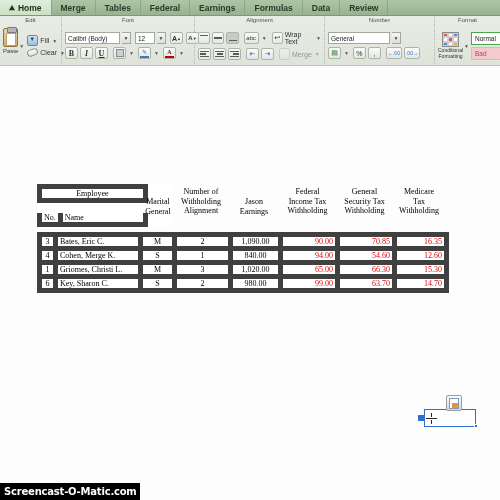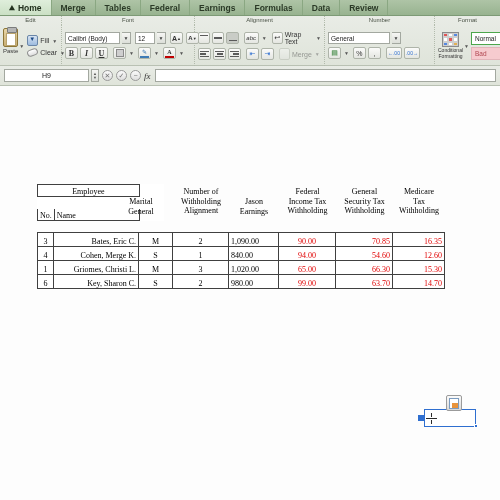--- a/index.html
+++ b/index.html
@@ -161,33 +161,33 @@
 
   
   table.data {
     position:absolute; left:37px; top:97px;
     border-collapse: collapse;
     font-family:"Liberation Serif", serif;
     font-size:8px; color:#000;
     background:#fff;
   }
   table.data td, table.data th {
-    border:1px solid #404040;
+    border:5px solid #404040;
     padding:0 2px;
     font-weight:normal;
     vertical-align:bottom;
     line-height:9px;
     height:12px;
   }
   .c-no     { width:16px; text-align:center; }
-  .c-name   { width:85px; text-align:right; }
+  .c-name   { width:85px; text-align:left; }
   .c-mar    { width:34px; text-align:center; }
   .c-alw    { width:56px; text-align:center; }
-  .c-tot    { width:50px; text-align:left; }
-  .c-fed    { width:57px; text-align:center; }
+  .c-tot    { width:50px; text-align:center; }
+  .c-fed    { width:57px; text-align:right; }
   .c-soc    { width:57px; text-align:right; }
   .c-med    { width:52px; text-align:right; }
   .red { color:#e00000; font-weight:bold; }
   .nb { border:none !important; }
   .emp-head { text-align:center; }
 
   
   .selcell {
     position:absolute; left:424px; top:322px; width:52px; height:18px;
     background:#ffffff; border:1.5px solid #2f6fd0;
@@ -456,38 +456,20 @@
         <span class="caret">▼</span>
         <div style="display:flex;flex-direction:column;gap:2px;margin-left:2px">
           <span class="stylebox style-normal">Normal</span>
           <span class="stylebox style-bad">Bad</span>
         </div>
       </div>
 
     </div>
   </div>
 
-  <div class="formulabar">
-    <span class="namebox">H9</span>
-    <span class="spin">
-        <span>▲</span>
-        <span>▼</span>
-      </span>
-    <span class="fbtn">
-        <span>✕</span>
-      </span>
-    <span class="fbtn">
-        <span>✓</span>
-      </span>
-    <span class="fbtn">
-        <span>−</span>
-      </span>
-    <span class="fxbox">fx</span>
-    <span class="fentry"></span>
-  </div>
 
   <div class="sheet-area">
 
     <table class="data">
       <tbody>
           <tr>
         <th class="emp-head" colspan="2">Employee</th>
         <th class="nb" rowspan="2" style="border-top:1px solid #6b6b6b;border-left:1px solid #6b6b6b;border-right:1px solid #6b6b6b;"></th>
         <th class="nb" rowspan="2" style="border-top:1px solid #6b6b6b;border-right:1px solid #6b6b6b;"></th>
         <th class="nb" rowspan="2" style="border-top:1px solid #6b6b6b;border-right:1px solid #6b6b6b;"></th>
@@ -500,21 +482,21 @@
         <th class="c-name nb" style="border-right:1px solid #6b6b6b;"></th>
       </tr>
       <tr style="height:11px">
         <th class="c-no" style="border-top:none;text-align:center">No.</th>
         <th class="c-name" style="border-top:none;text-align:left">Name</th>
       </tr>
     </tbody>
       </table>
 
     <div style="position:absolute;left:0;top:0;width:500px;height:413px;pointer-events:none;font-family:'Liberation Serif',serif;font-size:8px;line-height:9.5px;color:#000;">
-      <div style="position:absolute;left:124px;top:110px;width:34px;text-align:center">
+      <div style="position:absolute;left:141px;top:110px;width:34px;text-align:center">
         <div>Marital</div>
         <div>General</div>
       </div>
       <div style="position:absolute;left:173px;top:100px;width:56px;text-align:center">
         <div>Number of</div>
         <div>Withholding</div>
         <div>Alignment</div>
       </div>
       <div style="position:absolute;left:229px;top:110px;width:50px;text-align:center">
         <div>Jason</div>
@@ -588,14 +570,17 @@
     <div class="crosscur">
       <div class="v"></div>
         <div class="h"></div>
     </div>
     <div class="pasteopt">
       <span class="mini"></span>
     </div>
 
   </div>
 
+  <div class="watermark">
+    <span>Screencast-O-Matic.com</span>
+  </div>
 
 </div>
 
 </body></html>

